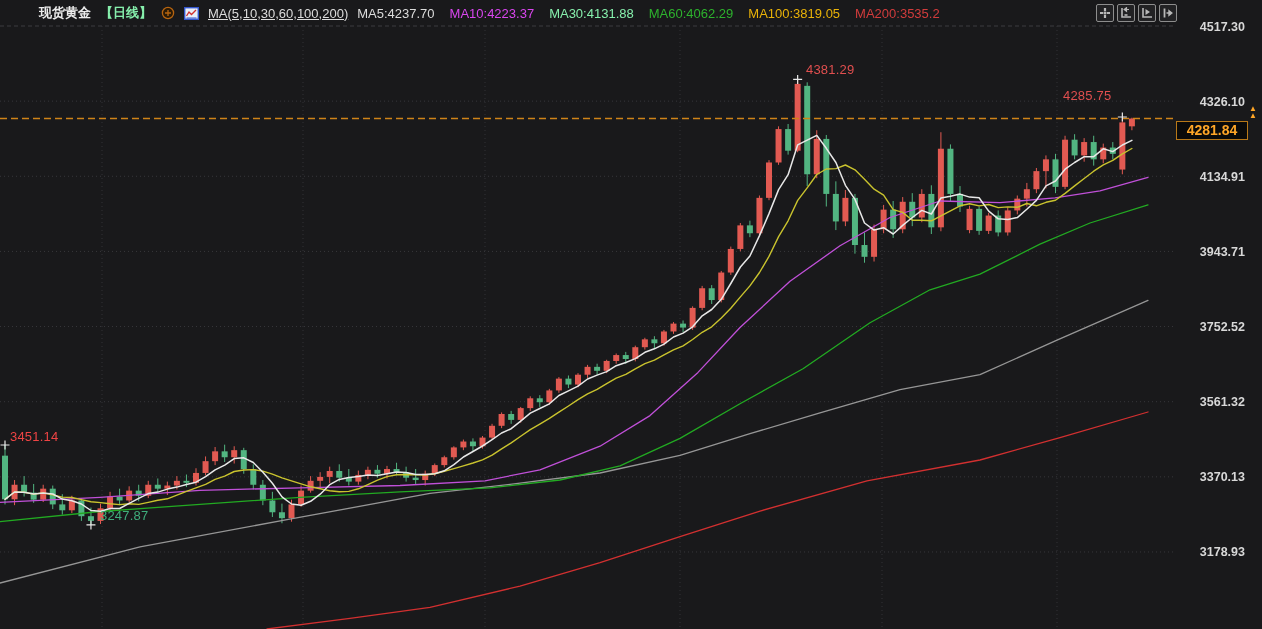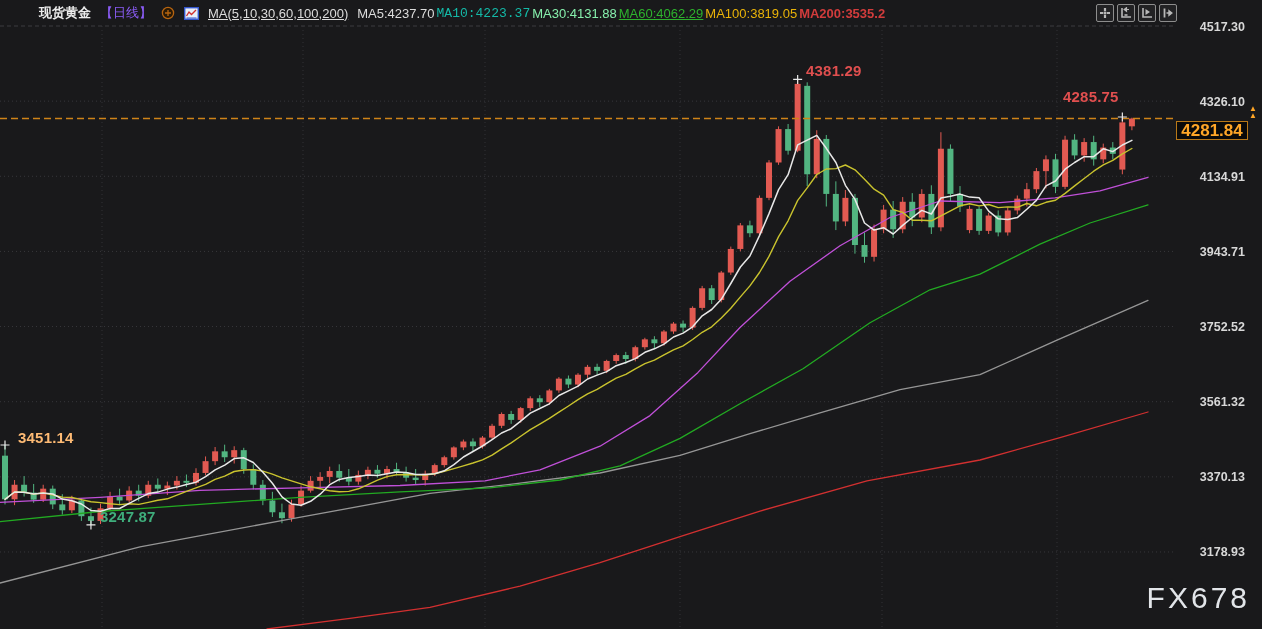--- a/index.html
+++ b/index.html
@@ -3,29 +3,29 @@
 <meta charset="utf-8">
 <style>
   html,body{margin:0;padding:0;background:#19191b;}
   #stage{position:relative;width:1262px;height:629px;background:#19191b;overflow:hidden;
          font-family:"Liberation Sans",sans-serif;}
   #chart-svg{position:absolute;left:0;top:0;}
   .tick{fill:#d8d8d8;font-family:"Liberation Sans",sans-serif;font-size:12.5px;font-weight:700;}
   #header{position:absolute;left:8px;top:4px;display:flex;align-items:center;gap:9px;
           font-size:13px;white-space:nowrap;z-index:5;margin-left:31px;}
   .sym{color:#ececec;font-weight:700;}
-  .tf{color:#8b5cf6;font-weight:400;}
+  .tf{color:#86efac;font-weight:700;}
   .ma-title{color:#dcdcdc;text-decoration:underline;}
   .ma-item{font-weight:400;}
   #toolbar{position:absolute;top:4px;left:1096px;display:flex;gap:3px;z-index:5;}
   .tool-btn{width:16px;height:16px;border:1px solid #8d8d8d;border-radius:2px;background:#222224;
             display:flex;align-items:center;justify-content:center;cursor:pointer;}
-  .ann{position:absolute;font-size:15px;font-weight:700;letter-spacing:0.2px;z-index:4;}
+  .ann{position:absolute;font-size:13px;font-weight:400;letter-spacing:0.2px;z-index:4;}
   #price-box{position:absolute;left:1176px;width:70px;height:17px;border:1.5px solid #b87818;
-             background:#0a0a0a;color:#ffa627;font-size:17px;font-weight:700;text-align:center;
+             background:#0a0a0a;color:#ffa627;font-size:14px;font-weight:700;text-align:center;
              line-height:17px;z-index:6;}
   #price-arrows{position:absolute;left:1249px;top:105px;display:flex;flex-direction:column;
                 color:#ffa627;font-size:8px;line-height:7px;z-index:6;}
   #watermark{position:absolute;right:12px;bottom:14px;color:#e2e5e9;font-size:30px;
              letter-spacing:3px;z-index:4;}
 </style>
 </head>
 <body>
 
 <div id="stage">
@@ -313,27 +313,27 @@
       </svg>
     </span>
     <span style="display:flex;">
       <svg width="15" height="13" viewBox="0 0 15 13">
         <rect x="0.7" y="0.7" width="13.6" height="11.6" fill="#e8eef8" stroke="#3355cc" stroke-width="1.4"></rect>
         <polyline points="2.5,9 5,5 7.5,7.5 12,3" fill="none" stroke="#d03030" stroke-width="1.4"></polyline>
         <path d="M2.5 11h10" stroke="#3355cc" stroke-width="1"></path>
       </svg>
     </span>
     <span class="ma-title">MA(5,10,30,60,100,200)</span>
-    <span id="ma-legend" style="display:flex;gap:2px;">
+    <span id="ma-legend" style="display:flex;gap:15px;">
         <span class="ma-item" style="color: rgb(220, 220, 220);">MA5:4237.70</span>
-        <span class="ma-item" style="color: #14b8a6; font-family: Liberation Mono, monospace;">MA10:4223.37</span>
+        <span class="ma-item" style="color: #d946ef;">MA10:4223.37</span>
         <span class="ma-item" style="color: #86efac;">MA30:4131.88</span>
-        <span class="ma-item" style="color: rgb(45, 178, 45); text-decoration: underline;">MA60:4062.29</span>
+        <span class="ma-item" style="color: rgb(45, 178, 45);">MA60:4062.29</span>
         <span class="ma-item" style="color: #eab308;">MA100:3819.05</span>
-        <span class="ma-item" style="color: rgb(210, 60, 60); font-weight: bold;">MA200:3535.2</span>
+        <span class="ma-item" style="color: rgb(210, 60, 60);">MA200:3535.2</span>
       </span>
   </div>
 
   <div id="toolbar">
     <div class="tool-btn">
       <svg width="12" height="12" viewBox="0 0 12 12">
         <path d="M6 1v10M1 6h10" stroke="#b9b9b9" stroke-width="2.2"></path>
         <rect x="4.4" y="4.4" width="3.2" height="3.2" fill="#222224"></rect>
         <rect x="4.9" y="4.9" width="2.2" height="2.2" fill="#b9b9b9"></rect>
       </svg>
@@ -358,18 +358,17 @@
       </svg>
     </div>
   </div>
 
   <div id="price-box" style="top: 121.036px;">4281.84</div>
   <div id="price-arrows">
     <span>▲</span>
       <span>▲</span>
   </div>
 
-  <div id="watermark">FX678</div>
-<div class="ann" style="left: 18px; top: 429px; color: #fdba74;">3451.14</div>
+<div class="ann" style="left: 10px; top: 429px; color: #ef4444;">3451.14</div>
     <div class="ann" style="left: 100px; top: 508px; color: rgb(63, 174, 124);">3247.87</div>
     <div class="ann" style="left: 806px; top: 62px; color: rgb(224, 79, 79);">4381.29</div>
     <div class="ann" style="left: 1063px; top: 88px; color: rgb(224, 79, 79);">4285.75</div>
   </div>
 
 </body></html>

